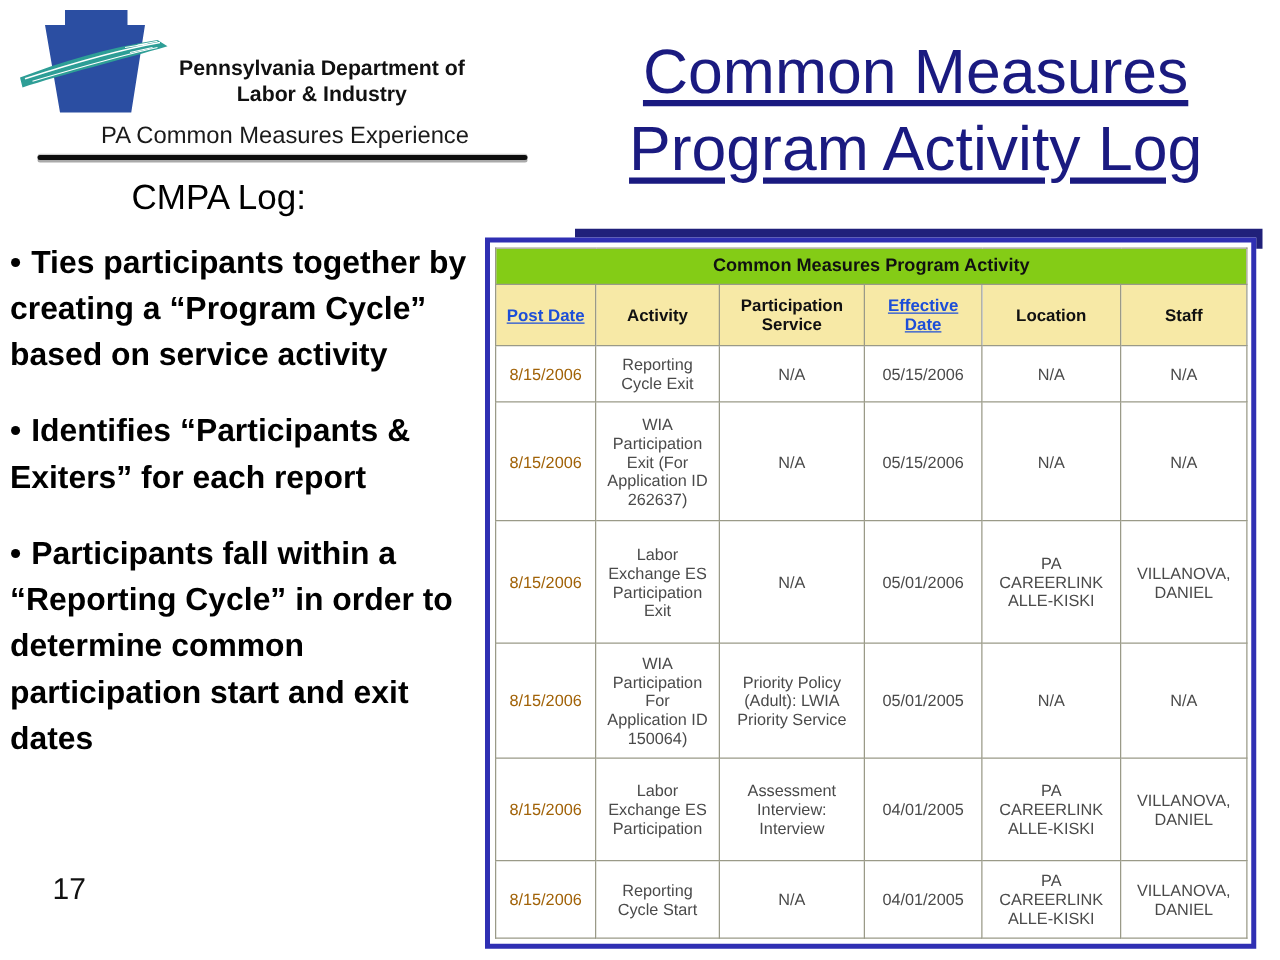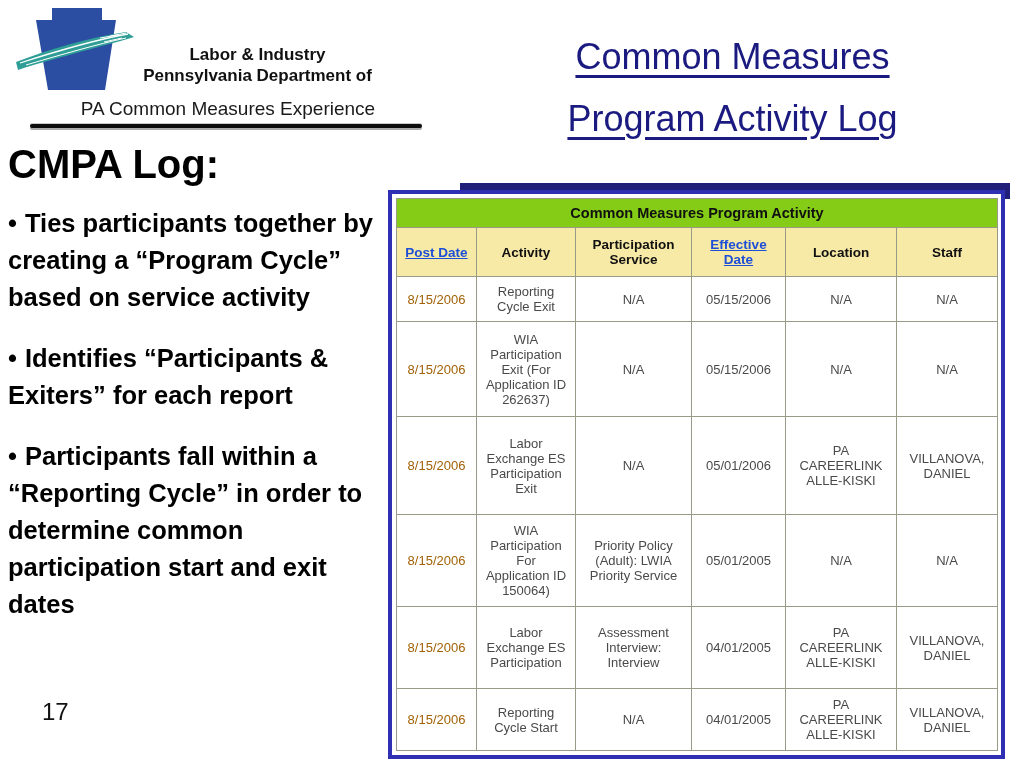--- a/index.html
+++ b/index.html
@@ -21,29 +21,29 @@
   }
   .divider{
     position:absolute;left:30px;top:124px;width:392px;height:4px;
     background:#0d0d0d;border-radius:2px;
     box-shadow:0 2px 0 #aaaaaa, 0 -1px 0 #cccccc;
   }
 
   
   .slide-title{
     position:absolute;left:450px;top:26px;width:565px;
-    text-align:center;font-size:36px;line-height:62px;font-weight:400;
+    text-align:center;font-size:50px;line-height:62px;font-weight:400;
     color:#1a1a80;
   }
   .slide-title .line{text-decoration:underline;text-underline-offset:6px;}
 
   
   .left-panel{position:absolute;left:8px;top:142px;width:374px;color:#000;}
   .left-heading{
-    text-align:left;font-size:40px;font-weight:bold;margin:0 40px 18px 0;
+    text-align:center;font-size:28px;font-weight:normal;margin:0 40px 18px 0;
   }
   .bullet{
     font-size:25.5px;font-weight:bold;line-height:37px;margin:0 0 24px 0;
   }
   .bullet .marker{margin-right:8px;}
   .page-number{
     position:absolute;left:42px;top:698px;font-size:24px;color:#111;
   }
 
   
@@ -80,22 +80,22 @@
 
   <div class="header">
     <svg class="logo" viewBox="0 0 122 86">
       <polygon points="38,2 88,2 88,14 102,14 91,84 34,84 22,14 38,14" fill="#2b4ea2"></polygon>
       <path d="M2,56 C34,44 72,32 112,26 L120,31 C86,41 34,54 4,64 Z" fill="#2e9e96"></path>
       <path d="M6,57 C40,46 80,34 114,28" stroke="#ffffff" stroke-width="1.3" fill="none"></path>
       <path d="M12,59 C46,49 84,38 112,32" stroke="#ffffff" stroke-width="1" fill="none"></path>
       <path d="M86,32 L104,29 M90,36 L108,32 M96,30 L112,27" stroke="#ffffff" stroke-width="1" fill="none"></path>
     </svg>
     <div class="dept-text">
+      <div>Pennsylvania Department of</div>
       <div>Labor &amp; Industry</div>
-      <div>Pennsylvania Department of</div>
     </div>
     <div class="subtitle">PA Common Measures Experience</div>
     <div class="divider"></div>
   </div>
 
   <div class="slide-title">
     <div><span class="line">Common Measures</span></div>
     <div><span class="line">Program Activity Log</span></div>
   </div>
 

